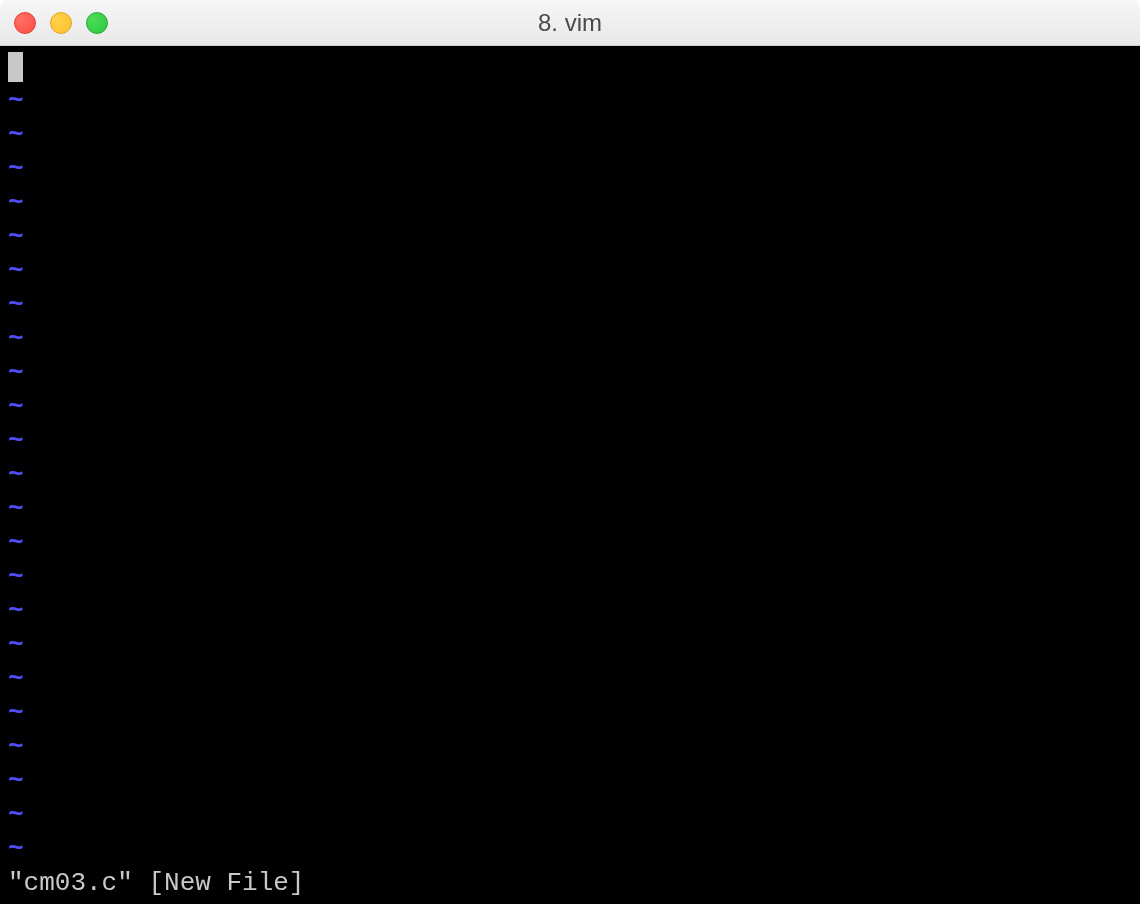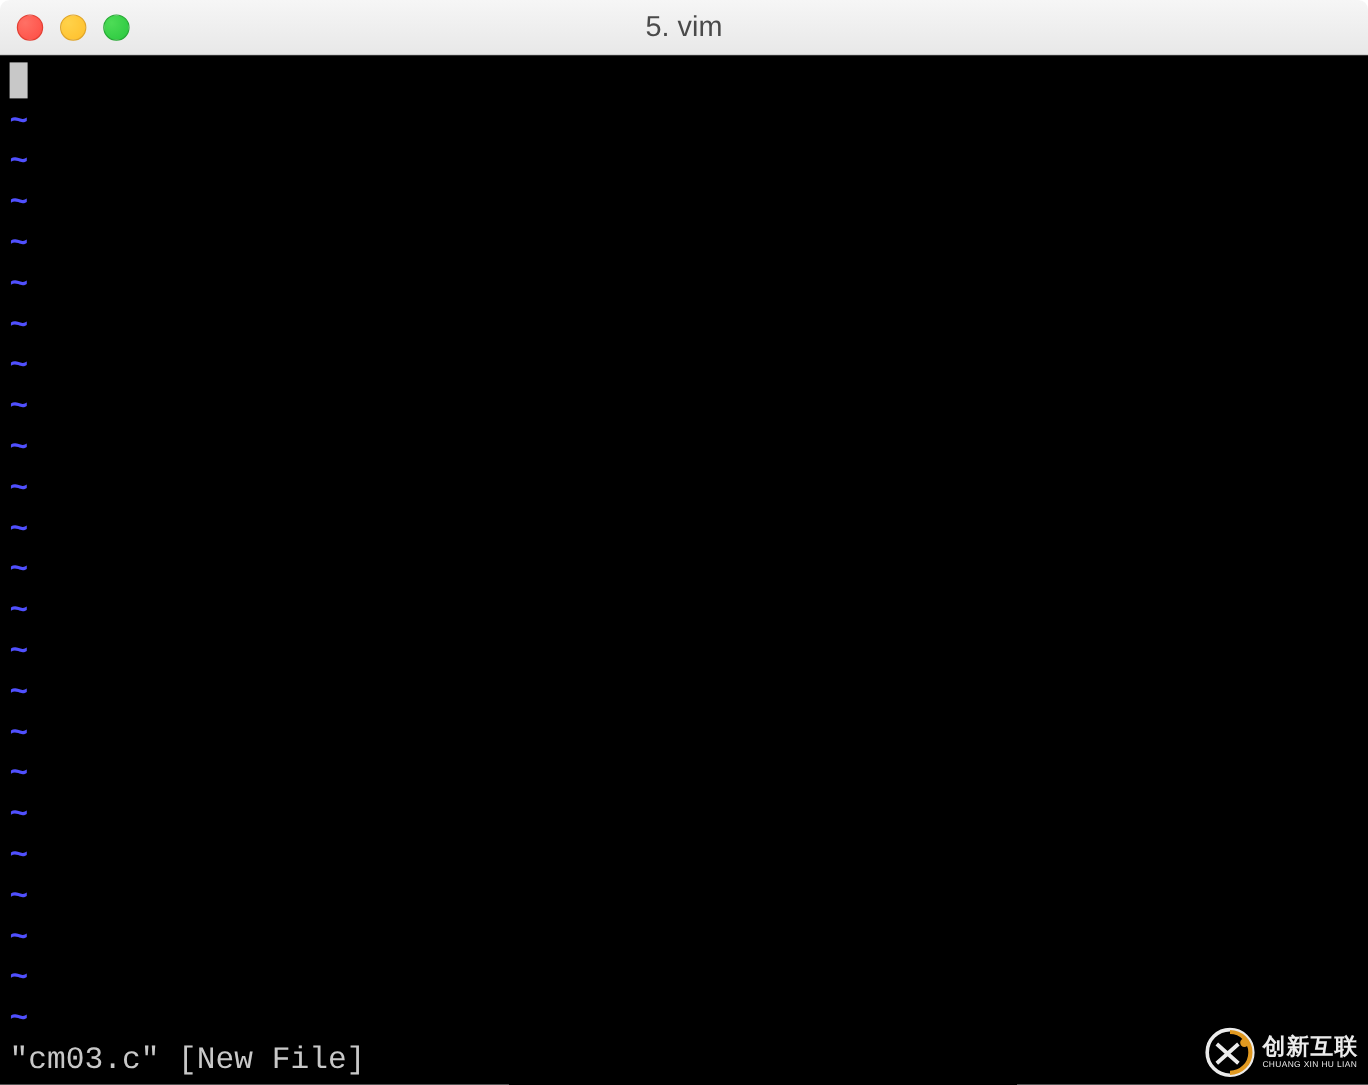--- a/index.html
+++ b/index.html
@@ -132,21 +132,21 @@
   </style>
 </head>
 <body>
 
 <div class="title-bar">
   <div class="traffic-lights">
     <div class="light close-btn"></div>
     <div class="light min-btn"></div>
     <div class="light max-btn"></div>
   </div>
-  <div class="title-text">5. vim</div>
+  <div class="title-text">8. vim</div>
 </div>
 
 <div class="terminal">
   <div class="editor-area">
     <div class="cursor-line">
       <span class="cursor-block"></span>
     </div>
     <div id="tilde-container">
         <div class="tilde-line">~</div>
         <div class="tilde-line">~</div>
@@ -168,27 +168,13 @@
         <div class="tilde-line">~</div>
         <div class="tilde-line">~</div>
         <div class="tilde-line">~</div>
         <div class="tilde-line">~</div>
         <div class="tilde-line">~</div>
         <div class="tilde-line">~</div>
       </div>
   </div>
   <div class="status-line">"cm03.c" [New File]</div>
 
-  <div class="watermark">
-    <span class="wm-logo">
-      <svg viewBox="0 0 42 42" width="42" height="42">
-        <circle cx="21" cy="21" r="19" fill="none" stroke="#fff" stroke-width="3"></circle>
-        <path d="M 21 4 A 17 17 0 0 1 21 38" fill="none" stroke="#f5a623" stroke-width="3.5"></path>
-        <path d="M 10 14 L 28 30 M 10 30 L 28 14" stroke="#fff" stroke-width="3.2" fill="none"></path>
-        <circle cx="33" cy="13" r="3.5" fill="#f5a623"></circle>
-      </svg>
-    </span>
-    <span class="wm-text">
-      <span class="wm-cn">创新互联</span>
-      <span class="wm-en">CHUANG XIN HU LIAN</span>
-    </span>
-  </div>
 </div>
 
 </body></html>

